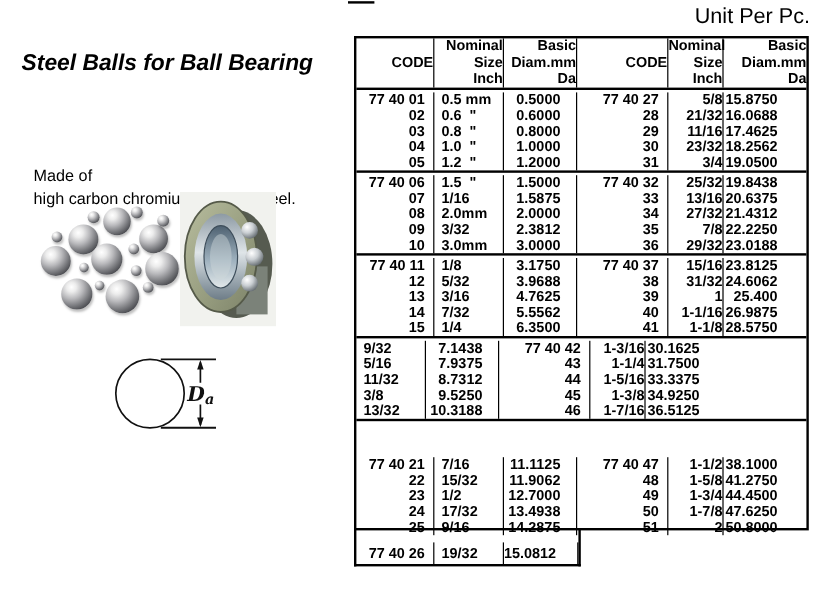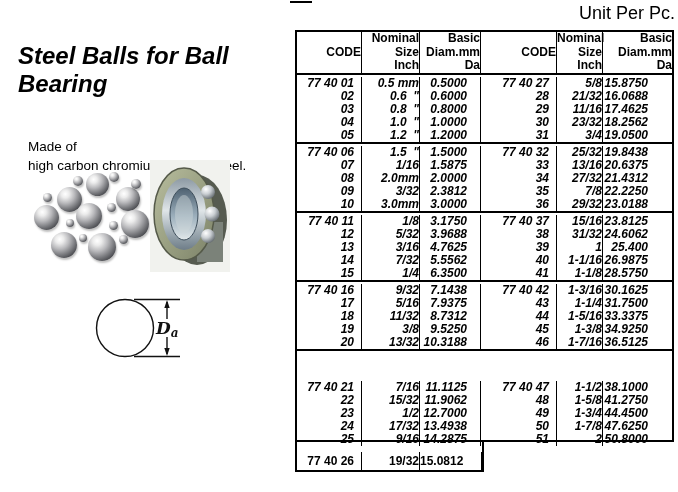--- a/index.html
+++ b/index.html
@@ -1,21 +1,21 @@
 <!DOCTYPE html>
 <html><head>
 <meta charset="utf-8">
 <style>
   html,body{margin:0;padding:0;}
   body{width:678px;height:492px;background:#ffffff;position:relative;
        font-family:"Liberation Sans",sans-serif;color:#000;overflow:hidden;}
   .abs{position:absolute;}
 
   
-  #page-title{left:18px;top:42px;width:280px;font-size:24px;font-weight:bold;
+  #page-title{left:18px;top:42px;width:280px;font-size:19px;font-weight:bold;
               font-style:italic;letter-spacing:0px;}
   #material-note{left:28px;top:90px;width:260px;font-size:13.5px;line-height:19px;margin-top:47px;}
 
   
   #balls-photo{left:24px;top:160px;width:130px;height:106px;}
   .ball{position:absolute;border-radius:50%;
         background:radial-gradient(circle at 33% 28%,#ffffff 0%,#ececec 16%,#b9b9bc 38%,#77787c 62%,#3c3d42 84%,#606165 100%);
         box-shadow:1px 2px 2px rgba(0,0,0,0.25);}
 
   
@@ -37,21 +37,21 @@
   #table-header{display:flex;height:48px;border-bottom:2px solid #000;box-sizing:border-box;}
   .hcell{display:flex;flex-direction:column;justify-content:center;text-align:center;
          line-height:13.5px;box-sizing:border-box;font-size:12px;}
   .block{display:flex;flex:1;border-bottom:2px solid #000;box-sizing:border-box;padding-top:2px;}
   .block:last-child{border-bottom:none;margin-top:28px;}
   .bcol{box-sizing:border-box;}
   .cell-line{line-height:13px;white-space:pre;}
   .c1{width:65px;}.c2{width:58px;}.c3{width:61px;}.c4{width:76px;}.c5{width:46px;}.c6{width:69px;}
   .vline{border-right:1.5px solid #000;}
   .align-r{text-align:right;}
-  .align-l{text-align:right;}
+  .align-l{text-align:left;}
   .align-c{text-align:right;}
   .pad-code{padding-right:7px;}
   .pad-size{padding-left:6px;}
   .pad-diam{padding-right:13px;}
   .pad-diam2{padding-right:24px;}
 
   #tail-table{left:295px;top:440px;width:189px;height:32px;border:2px solid #000;border-top:none;
               box-sizing:border-box;display:flex;font-size:12px;font-weight:bold;}
   #tail-table .bcol{display:flex;flex-direction:column;justify-content:center;margin-top:12px;}
   #tail-table .c3{width:62px;}
@@ -160,21 +160,21 @@
         <div class="">Nominal</div>
         <div class="">Size</div>
         <div class="">Inch</div>
       </div>
       <div class="hcell c6   align-c">
         <div class="">Basic</div>
         <div class="">Diam.mm</div>
         <div class="">Da</div>
       </div>
     </div>
-  <div id="table-body" style="display:flex;flex-direction:column;flex:1;font-style:italic;">
+  <div id="table-body" style="display:flex;flex-direction:column;flex:1;">
       <div class="block">
         <div class="bcol c1 vline align-r pad-code">
           <div class="cell-line">77 40 01</div>
           <div class="cell-line">02</div>
           <div class="cell-line">03</div>
           <div class="cell-line">04</div>
           <div class="cell-line">05</div>
         </div>
         <div class="bcol c2 vline align-l pad-size">
           <div class="cell-line">0.5 mm</div>
@@ -294,27 +294,20 @@
         </div>
         <div class="bcol c6 align-r pad-diam2">
           <div class="cell-line">23.8125</div>
           <div class="cell-line">24.6062</div>
           <div class="cell-line">25.400</div>
           <div class="cell-line">26.9875</div>
           <div class="cell-line">28.5750</div>
         </div>
       </div>
       <div class="block">
-        <div class="bcol c1 vline align-r pad-code">
-          <div class="cell-line">77 40 16</div>
-          <div class="cell-line">17</div>
-          <div class="cell-line">18</div>
-          <div class="cell-line">19</div>
-          <div class="cell-line">20</div>
-        </div>
         <div class="bcol c2 vline align-l pad-size">
           <div class="cell-line">9/32</div>
           <div class="cell-line">5/16</div>
           <div class="cell-line">11/32</div>
           <div class="cell-line">3/8</div>
           <div class="cell-line">13/32</div>
         </div>
         <div class="bcol c3 vline align-r pad-diam">
           <div class="cell-line">7.1438</div>
           <div class="cell-line">7.9375</div>

